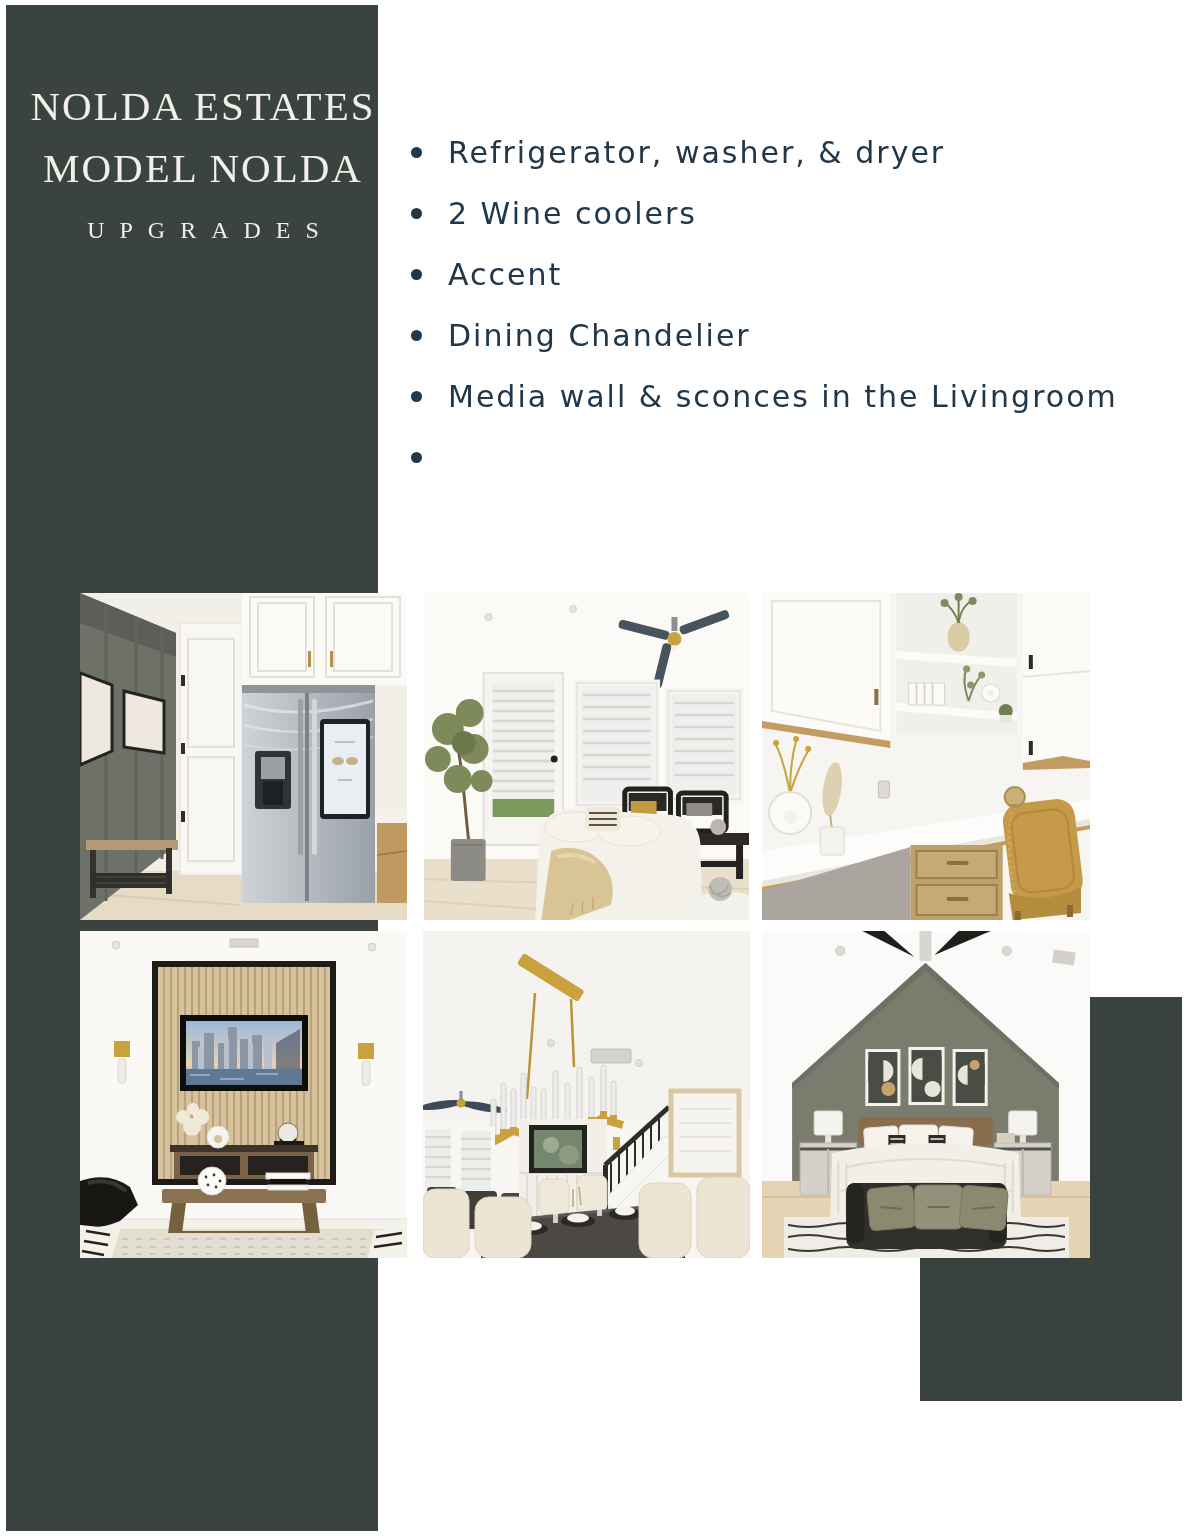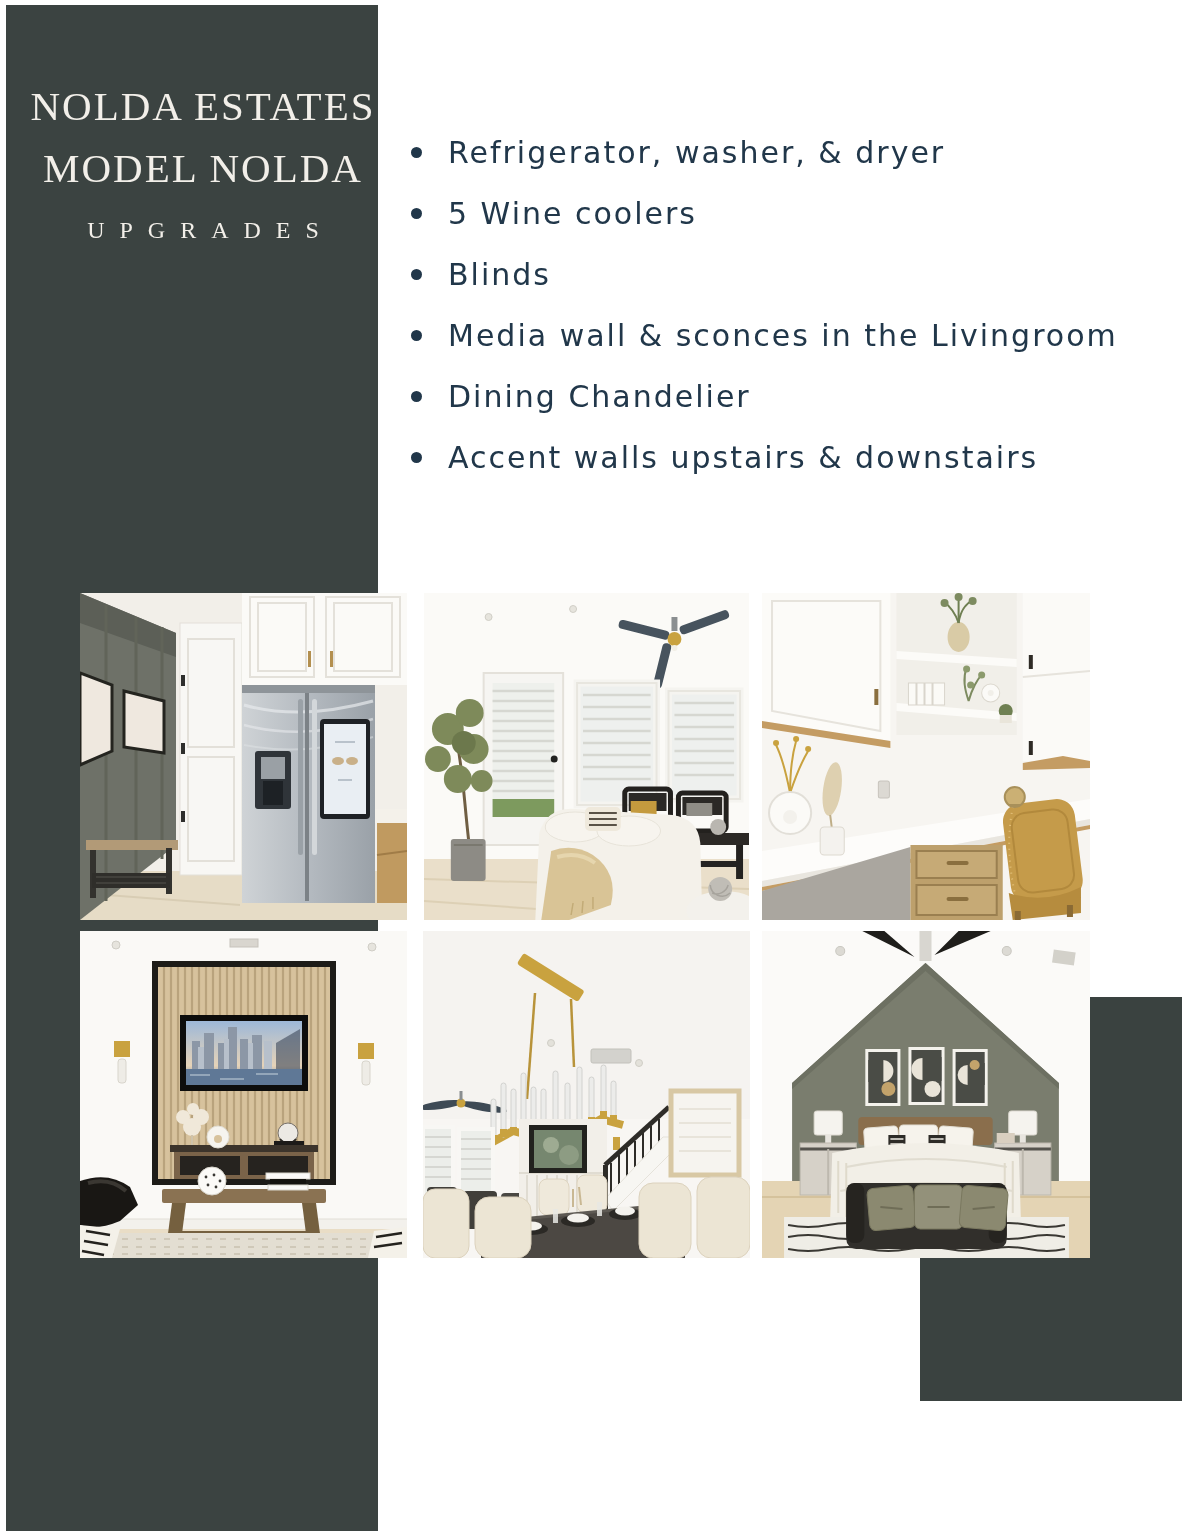--- a/index.html
+++ b/index.html
@@ -43,37 +43,36 @@
 
   <div class="accent-block"></div>
 
   <ul class="upgrades">
     <li>
         <span class="dot"></span>
         <span class="txt">Refrigerator, washer, &amp; dryer</span>
       </li>
     <li>
         <span class="dot"></span>
-        <span class="txt">5 Wine coolers</span>
+        <span class="txt">2 Wine coolers</span>
       </li>
     <li>
         <span class="dot"></span>
-        <span class="txt">Blinds</span>
+        <span class="txt">Accent</span>
+      </li>
+    <li>
+        <span class="dot"></span>
+        <span class="txt">Dining Chandelier</span>
       </li>
     <li>
         <span class="dot"></span>
         <span class="txt">Media wall &amp; sconces in the Livingroom</span>
       </li>
     <li>
         <span class="dot"></span>
-        <span class="txt">Dining Chandelier</span>
-      </li>
-    <li>
-        <span class="dot"></span>
-        <span class="txt">Accent walls upstairs &amp; downstairs</span>
       </li>
   </ul>
 
   <figure class="photo p1" aria-label="Mudroom with dark board-and-batten accent wall, bench, white cabinets and stainless smart refrigerator">
     <svg viewBox="0 0 327 327" preserveAspectRatio="none">
       <defs>
         <linearGradient id="steel1" x1="0" y1="0" x2="1" y2="0">
           <stop offset="0" stop-color="#cfd3d6"></stop>
             <stop offset="0.5" stop-color="#b4bac0"></stop>
             <stop offset="1" stop-color="#9aa1a8"></stop>

